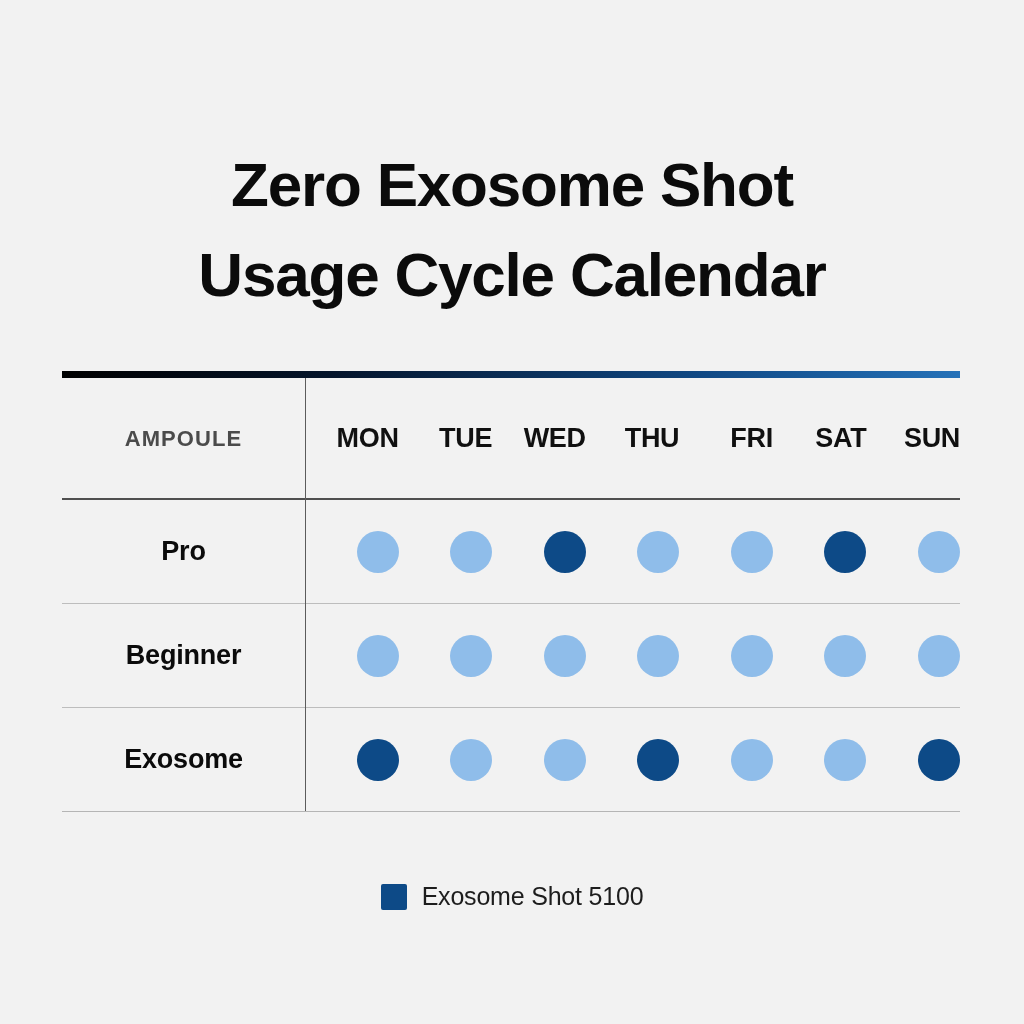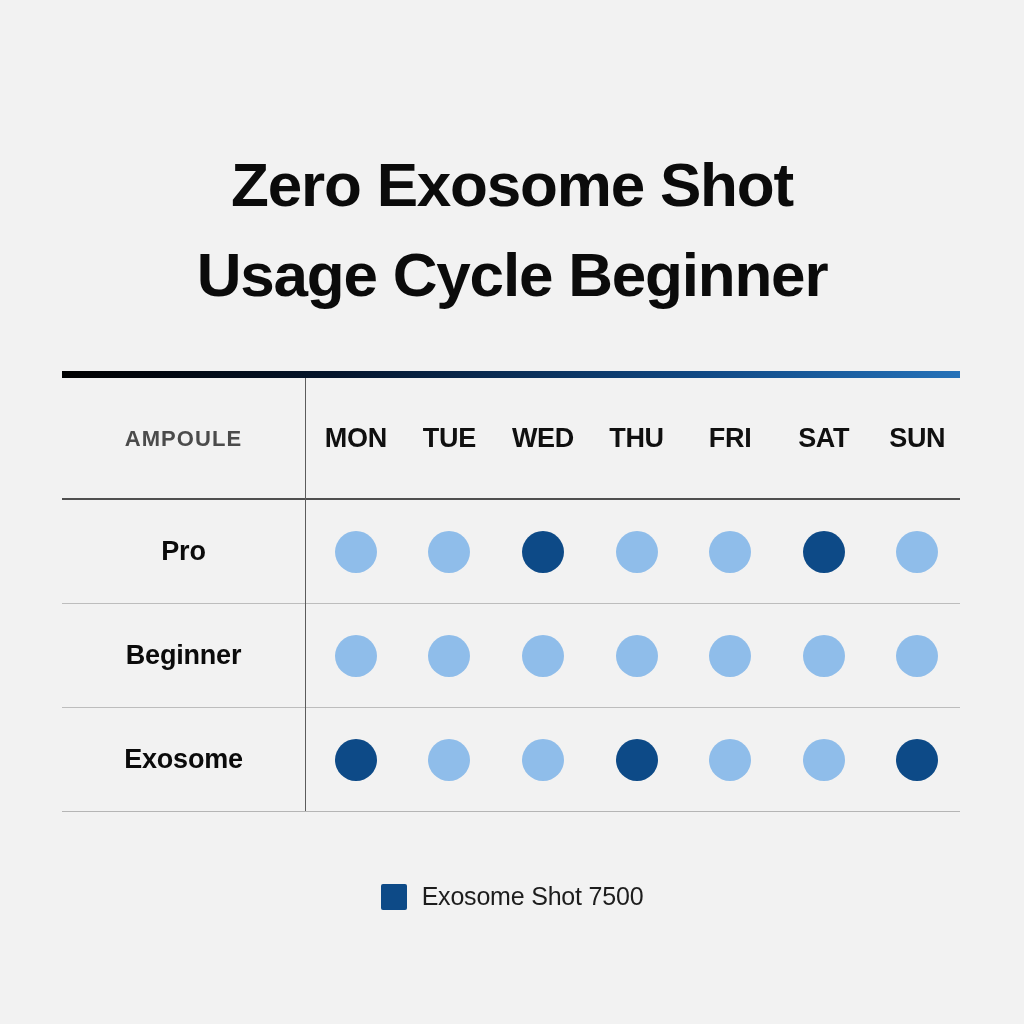--- a/index.html
+++ b/index.html
@@ -109,21 +109,21 @@
 
   .days-cell {
     flex: 1 1 auto;
     display: flex;
     align-items: center;
   }
   .day-col {
     flex: 1 1 0;
     display: flex;
     align-items: center;
-    justify-content: center;
+    justify-content: flex-end;
     padding-left: 8px;
   }
   .day-name {
     font-weight: bold;
     font-size: 27px;
     color: #101010;
     letter-spacing: -0.3px;
   }
 
   .dot {
@@ -161,21 +161,21 @@
     letter-spacing: -0.2px;
   }
 </style>
 </head>
 <body style="background: rgb(242, 242, 242);">
 
 <div id="page">
 
   <div class="title-block">
     <span class="title-line">Zero Exosome Shot</span>
-    <span class="title-line">Usage Cycle Beginner</span>
+    <span class="title-line">Usage Cycle Calendar</span>
   </div>
 
   <div class="table-wrap">
     <div class="gradient-bar" style="background: linear-gradient(to right, rgb(0, 0, 0) 0%, rgb(4, 20, 43) 30%, rgb(17, 74, 134) 72%, rgb(37, 113, 184) 100%);"></div>
     <div class="vdivider"></div>
 
     <div class="row header-row">
       <div class="label-cell">
         <span class="corner-label-line">AMPOULE</span>
       </div>
@@ -288,17 +288,17 @@
           <div class="day-col">
             <span class="dot" style="background: rgb(13, 74, 135);"></span>
           </div>
         </div>
     </div>
   </div>
 
   <div class="legend">
     <div class="legend-item">
       <span class="legend-swatch" style="background: rgb(13, 74, 135);"></span>
-      <span class="legend-label">Exosome Shot 7500</span>
+      <span class="legend-label">Exosome Shot 5100</span>
     </div>
   </div>
 
 </div>
 
 </body></html>

